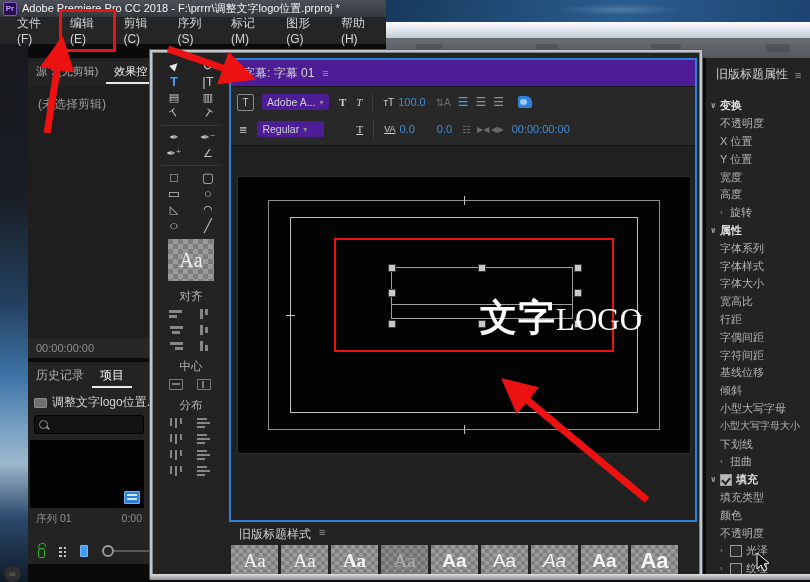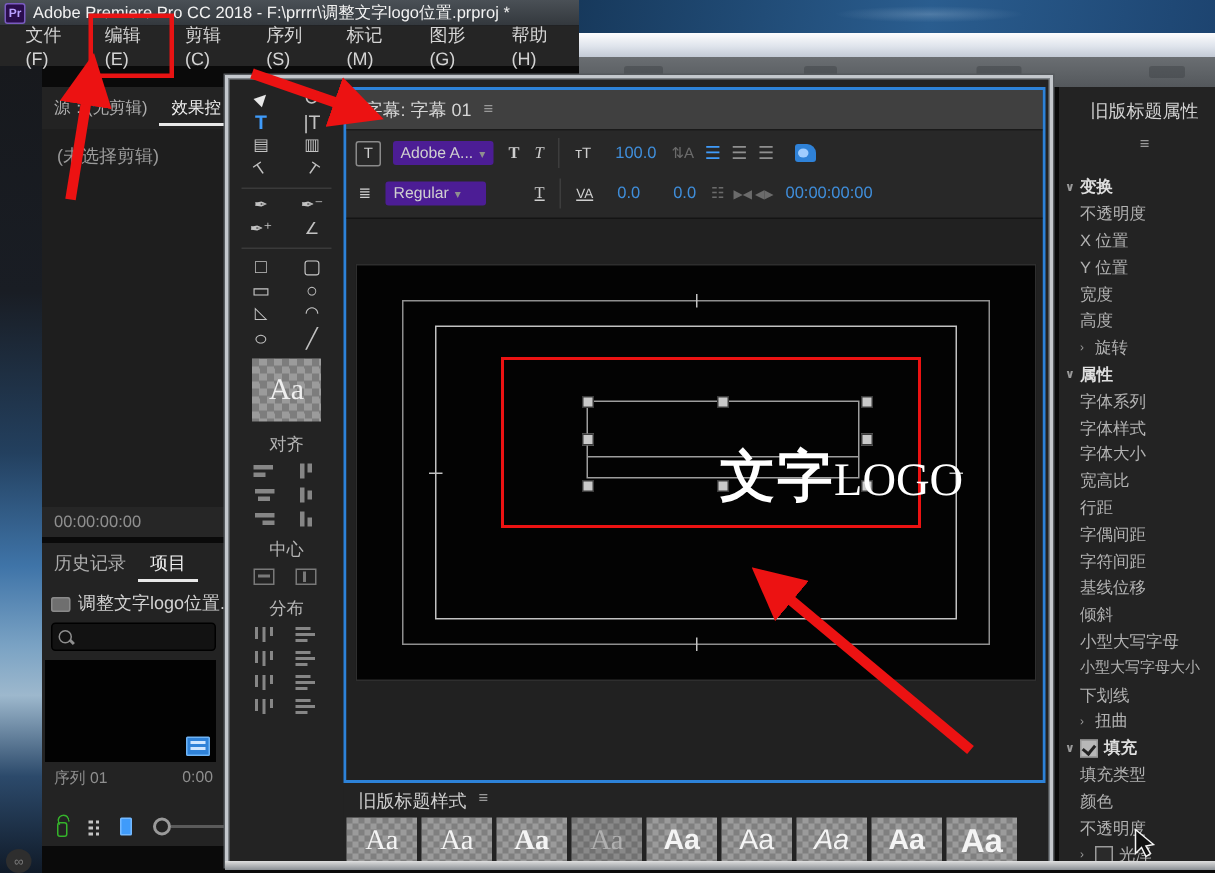--- a/index.html
+++ b/index.html
@@ -79,33 +79,33 @@
   .mi.vt{background-image:linear-gradient(#a8a8a8,#a8a8a8),linear-gradient(#a8a8a8,#a8a8a8);background-size:3px 10px,3px 6px;background-position:3px 0,8px 0;}
   .mi.vc{background-image:linear-gradient(#a8a8a8,#a8a8a8),linear-gradient(#a8a8a8,#a8a8a8);background-size:3px 10px,3px 6px;background-position:3px center,8px center;}
   .mi.vb{background-image:linear-gradient(#a8a8a8,#a8a8a8),linear-gradient(#a8a8a8,#a8a8a8);background-size:3px 10px,3px 6px;background-position:3px bottom,8px bottom;}
   .mi.d3h{background-image:linear-gradient(#a8a8a8,#a8a8a8),linear-gradient(#a8a8a8,#a8a8a8),linear-gradient(#a8a8a8,#a8a8a8);background-size:10px 2px,13px 2px,8px 2px;background-position:0 0,0 4px,0 8px;}
   .mi.d3v{background-image:linear-gradient(#a8a8a8,#a8a8a8),linear-gradient(#a8a8a8,#a8a8a8),linear-gradient(#a8a8a8,#a8a8a8);background-size:2px 8px,2px 10px,2px 6px;background-position:1px 0,6px 0,11px 0;}
   .cbox{width:12px;height:9px;border:1px solid #8f8f8f;position:relative;opacity:.8;}
   .cbox:after{content:"";position:absolute;left:2px;top:3px;right:2px;height:2px;background:#8f8f8f;}
   .cbox.v:after{left:4px;top:1px;bottom:1px;width:2px;height:auto;right:auto;}
   
   .designer{position:absolute;left:77px;top:6px;width:468px;height:464px;border:2px solid #2d82d8;box-sizing:border-box;background:#202020;}
-  .dhead{height:26px;display:flex;align-items:center;gap:8px;font-size:12px;color:#d6d6d6;padding-left:12px;background:#404040;}
+  .dhead{height:26px;display:flex;align-items:center;gap:8px;font-size:12px;color:#d6d6d6;padding-left:12px;background:#4c1d95;}
   .pmenu{color:#9a9a9a;font-size:11px;}
   .dtoolbar{height:58px;background:#282828;border-top:1px solid #1a1a1a;border-bottom:1px solid #141414;position:relative;font-size:11px;}
   .trow{position:absolute;left:0;width:100%;height:26px;display:flex;align-items:center;}
   .trow1{top:2px;}.trow2{top:29px;}
   .tbtn{color:#cfcfcf;margin-left:10px;}
   .boxT{width:15px;height:15px;border:1px solid #8a8a8a;border-radius:2px;display:flex;align-items:center;justify-content:center;font-size:10px;color:#cfcfcf;margin-left:6px;}
   .dd{width:62px;height:16px;background:#4c1d95;border-radius:2px;color:#d0d0d0;font-size:10.5px;display:flex;align-items:center;padding-left:5px;margin-left:8px;}
   .ddchev{color:#8f8f8f;font-size:8px;margin-left:4px;}
   .bT{font-weight:bold;font-family:"Liberation Serif",serif;}
   .iT{font-style:italic;font-family:"Liberation Serif",serif;}
   .uT{text-decoration:underline;font-family:"Liberation Serif",serif;}
-  .blueval{color:#3f8dd9;margin-left:16px;}
+  .blueval{color:#3f8dd9;margin-left:4px;}
   .alignico{color:#8f8f8f;font-size:12px;margin-left:7px;}
   .alignico.on{color:#3f9bfa;}
   .bvid{width:14px;height:12px;background:#2f82d8;border-radius:2px 6px 2px 2px;margin-left:14px;position:relative;}
   .bvid:after{content:"";position:absolute;left:2px;top:3px;width:7px;height:6px;border-radius:50%;background:#9fccff;}
   .dim{opacity:.4;}
   .vsep{width:1px;height:20px;background:#3d3d3d;margin-left:10px;}
   
   .dcanvas{position:absolute;left:0;top:86px;right:0;bottom:0;background:#212121;}
   .video{position:absolute;left:6px;top:30px;width:452px;height:276px;background:#030303;border:1px solid #2e2e2e;}
   .safe1{position:absolute;left:30px;top:23px;right:30px;bottom:23px;border:1px solid #8f8f8f;}
@@ -127,21 +127,21 @@
         display:flex;align-items:center;justify-content:center;color:#f4f4f4;font-size:19px;}
   .f-ser{font-family:"Liberation Serif","DejaVu Serif",serif;}
   .f-serb{font-family:"Liberation Serif",serif;font-weight:bold;}
   .f-out{font-family:"Liberation Serif",serif;color:#c9c9c9;opacity:.85;}
   .f-sanb{font-weight:bold;}
   .f-san{font-weight:normal;}
   .f-ital{font-style:italic;}
   .f-big{font-weight:bold;font-size:22px;}
   
   .rpanel{left:706px;top:58px;width:104px;height:518px;}
-  .rphead{display:flex;align-items:center;gap:7px;font-size:12px;color:#d2d2d2;padding:8px 0 0 10px;flex-direction:column;}
+  .rphead{display:flex;align-items:center;gap:7px;font-size:12px;color:#d2d2d2;padding:8px 0 0 10px;}
   .rplist{margin-top:14px;display:flex;flex-direction:column;}
   .rrow{height:17.8px;display:flex;align-items:center;font-size:11px;color:#b2b2b2;white-space:nowrap;}
   .rrow .chev{width:10px;font-size:8px;color:#9a9a9a;margin-left:4px;flex:0 0 auto;}
   .rrow.group{color:#dedede;font-weight:bold;}
   .rrow .ind{margin-left:14px;}
   .ckb{width:10px;height:10px;border:1px solid #9a9a9a;background:#2a2a2a;margin-right:4px;flex:0 0 auto;position:relative;}
   .ckb.on{background:#b8b8b8;}
   .ckb.on:after{content:"";position:absolute;left:2px;top:1px;width:4px;height:6px;border:solid #222;border-width:0 2px 2px 0;transform:rotate(40deg);}
   .botframe{left:150px;top:574px;width:660px;height:6px;background:linear-gradient(#dfdfdf,#8a8f94);}
   .overlay{left:0;top:0;width:810px;height:582px;pointer-events:none;}

